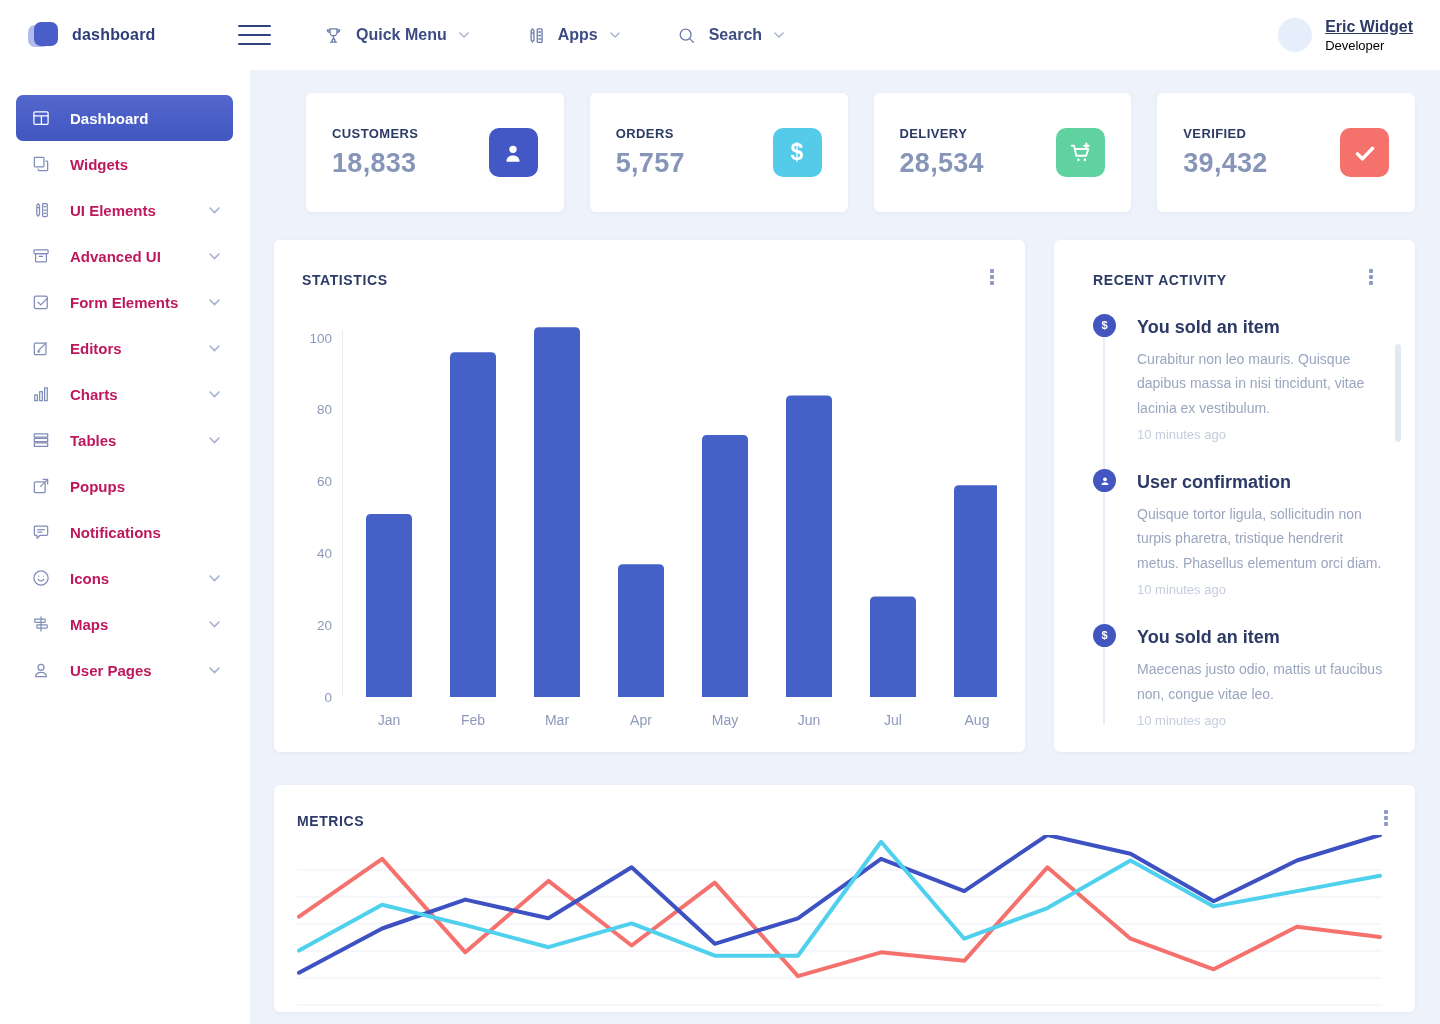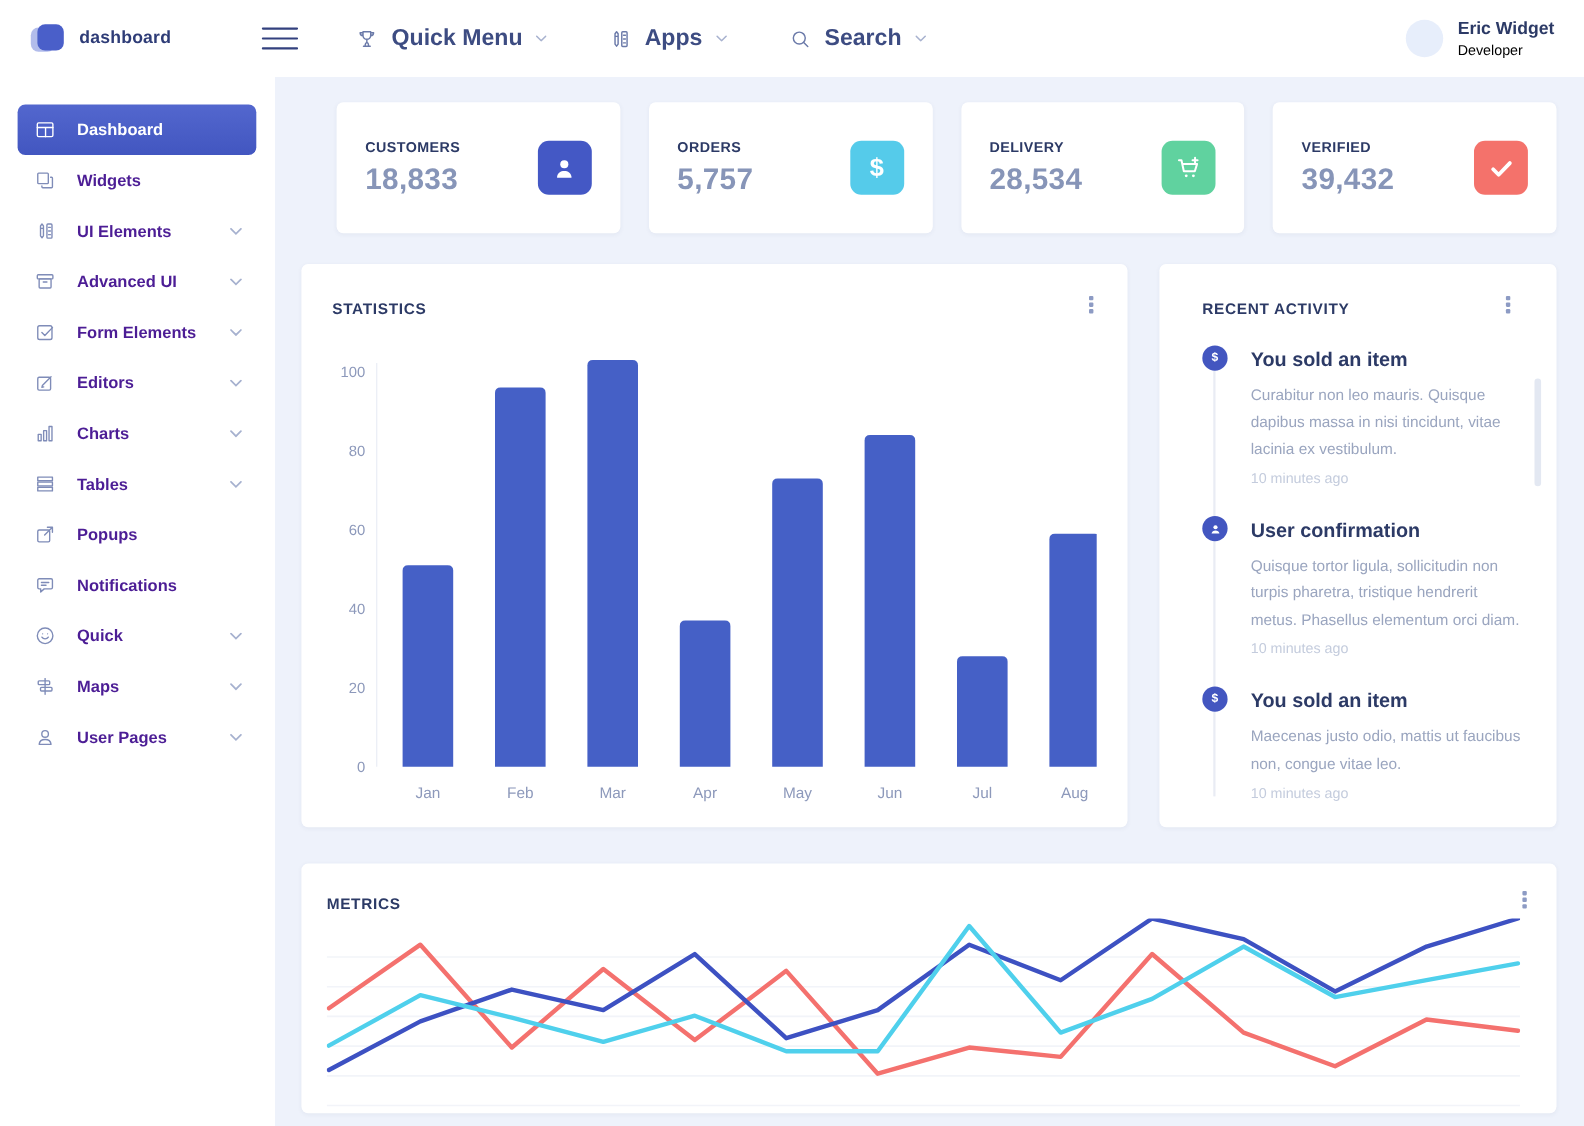--- a/index.html
+++ b/index.html
@@ -11,32 +11,32 @@
             display:flex; align-items:center; z-index:20; }
   .brand-zone { display:flex; align-items:center; margin-left:34px; width:216px; }
   .logo { position:relative; width:26px; height:26px; flex:0 0 auto; }
   .logo .back { position:absolute; left:-6px; top:3px; width:22px; height:22px; border-radius:7px; background:#98a6e4; opacity:.75; }
   .logo .front { position:absolute; left:0; top:0; width:24px; height:24px; border-radius:7px; background:#4a5fc9; }
   .brand-text { margin-left:12px; font-size:16px; font-weight:bold; color:#2e3c77; letter-spacing:.2px; }
   .hamburger { background:none; border:none; cursor:pointer; margin-left:-18px; display:flex; flex-direction:column; gap:7px; padding:6px; }
   .hamburger span { display:block; width:33px; height:2px; background:#33417e; border-radius:1px; }
   .nav-menu { display:flex; align-items:center; margin-left:46px; gap:56px; }
   .nav-item { display:flex; align-items:center; gap:12px; background:none; border:none; cursor:pointer;
-              font-family:inherit; font-size:21px; color:#3d4c82; font-weight:bold; }
+              font-family:inherit; font-size:16px; color:#3d4c82; font-weight:bold; }
   .nav-item .ic { width:21px; height:21px; color:#6b7aa9; }
   .user-zone { margin-left:auto; margin-right:27px; display:flex; align-items:center; cursor:pointer; }
   .avatar { width:34px; height:34px; border-radius:50%; background:#e7eefb; }
   .user-meta { margin-left:13px; }
-  .user-name { font-size:16px; font-weight:bold; color:#2c3a66; }
+  .user-name { font-size:16px; font-weight:bold; color:#2c3a66;text-decoration:underline; }
   .user-role { font-size:13px; color:#000000; margin-top:2px; }
 
   
   .sidebar { position:fixed; top:70px; left:0; width:250px; bottom:0; background:#fff; padding-top:25px; z-index:10; }
   .side-item { height:46px; margin:0 17px 0 16px; display:flex; align-items:center; padding-left:15px;
-               border-radius:7px; cursor:pointer; color:#4c1d95; font-size:15px; font-weight:bold; }
+               border-radius:7px; cursor:pointer; color:#be185d; font-size:15px; font-weight:bold; }
   .side-item .ic { width:20px; height:20px; margin-right:19px; color:#7f8cb8; flex:0 0 auto; }
   .side-item .chev { margin-left:auto; margin-right:13px; width:11px; height:7px; color:#a6b1cf; }
   .side-item.active { background:linear-gradient(180deg,#5367ce,#4256c0); color:#fff; }
   .side-item.active .ic { color:#fff; }
 
   
   .main { position:absolute; top:70px; left:250px; width:1190px; bottom:0; padding:23px 25px 0 24px; }
   .card { background:#fff; border-radius:6px; box-shadow:0 1px 4px rgba(44,58,102,.05); }
 
   .cards-row { display:flex; gap:26px;padding-left:32px; }
@@ -224,21 +224,21 @@
       </svg>
       <span>Notifications</span>
     </div>
     <div class="side-item">
       <svg class="ic " viewBox="0 0 24 24" fill="none" stroke="currentColor" stroke-width="1.5" stroke-linecap="round" stroke-linejoin="round">
         <circle cx="12" cy="12" r="8.5"></circle>
         <path d="M8.5 13.5a4.2 4.2 0 0 0 7 0"></path>
         <circle cx="9.3" cy="9.8" r=".7" fill="currentColor" stroke="none"></circle>
         <circle cx="14.7" cy="9.8" r=".7" fill="currentColor" stroke="none"></circle>
       </svg>
-      <span>Quick</span>
+      <span>Icons</span>
       <svg class="chev" viewBox="0 0 11 7" fill="none" stroke="currentColor" stroke-width="1.6" stroke-linecap="round">
         <path d="M1 1l4.5 4.5L10 1"></path>
       </svg>
     </div>
     <div class="side-item">
       <svg class="ic " viewBox="0 0 24 24" fill="none" stroke="currentColor" stroke-width="1.5" stroke-linecap="round" stroke-linejoin="round">
         <path d="M12 3.5v17"></path>
         <rect x="4.5" y="6" width="12.5" height="4" rx="1"></rect>
         <rect x="7" y="13" width="12.5" height="4" rx="1"></rect>
       </svg>

